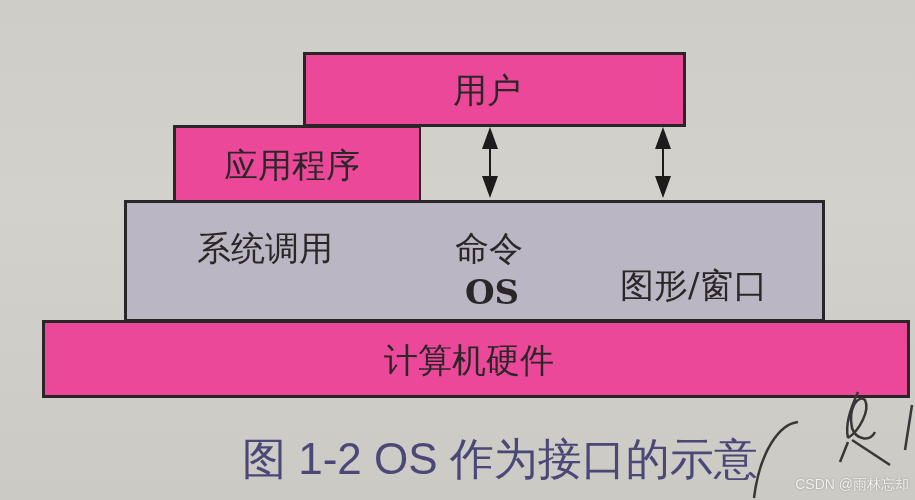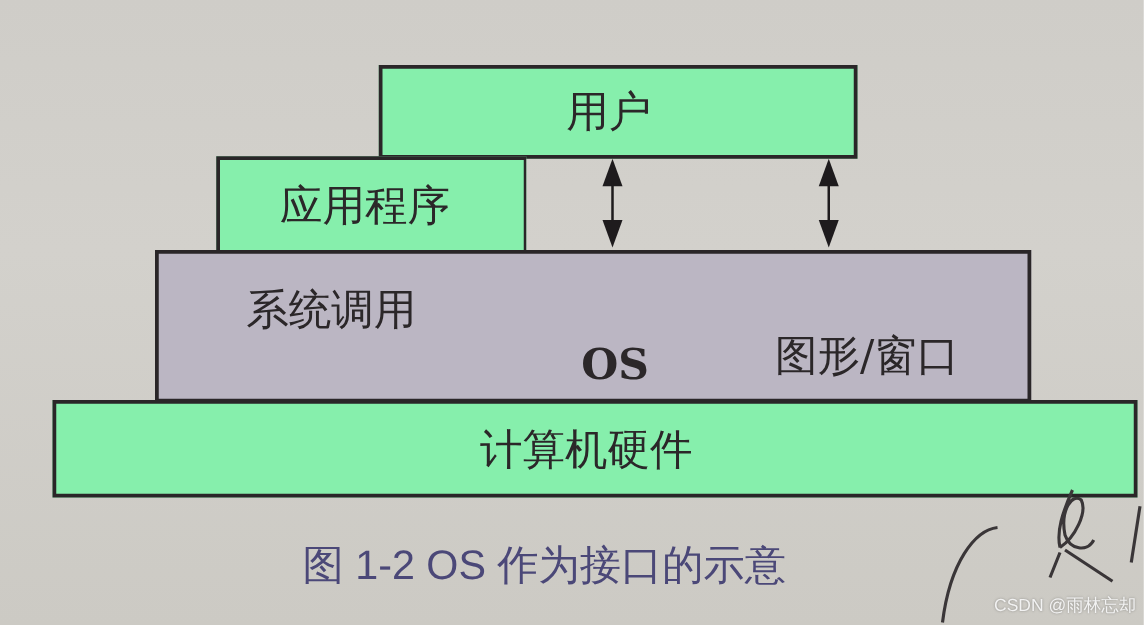--- a/index.html
+++ b/index.html
@@ -4,40 +4,40 @@
 <style>
   html, body { margin:0; padding:0; }
   body {
     width:915px; height:500px; overflow:hidden; position:relative;
     background: linear-gradient(180deg, #cfcdc8 0%, #d3d1cc 40%, #cccac4 100%);
     font-family: "DejaVu Sans", "Liberation Sans", sans-serif;
   }
   .box {
     position:absolute; box-sizing:border-box;
     border:3px solid #2a2628;
-    background:#86efac;
+    background:#ec4899;
   }
   .label {
     position:absolute; color:#2b2729; font-size:34px; line-height:1;
     white-space:nowrap;
     font-family: "DejaVu Serif", "Liberation Serif", serif;
   }
   #user-box { left:303px; top:52px; width:383px; height:75px; }
   #app-box { left:173px; top:125px; width:248px; height:80px; border-right:2px solid #2a2628;padding-left:24px; }
   #os-box { left:124px; top:200px; width:701px; height:122px; background:#bbb6c3; }
   #hw-box { left:42px; top:320px; width:868px; height:78px;text-align:right; }
   .arrow { position:absolute; width:2px; background:#1e1b1d; }
   .arrowhead-up, .arrowhead-down {
     position:absolute; width:0; height:0;
     border-left:8px solid transparent; border-right:8px solid transparent;
   }
   .arrowhead-up { border-bottom:22px solid #1e1b1d; }
   .arrowhead-down { border-top:22px solid #1e1b1d; }
   .caption {
-    position:absolute; left:242px; top:430px; font-size:33px; color:#4b4878;
+    position:absolute; left:242px; top:430px; font-size:44px; color:#4b4878;
     font-family: "Liberation Sans", "DejaVu Sans", sans-serif; white-space:nowrap;
   }
   .watermark {
     position:absolute; right:6px; bottom:6px; font-size:14px; color:#f2f2f2;
     font-family: "Liberation Sans", "DejaVu Sans", sans-serif;
     text-shadow: 0 0 2px rgba(0,0,0,0.35);
   }
   svg.scribble { position:absolute; left:740px; top:380px; }
 </style>
 </head>
@@ -58,20 +58,21 @@
 </div>
 
 <div>
   <div class="arrowhead-up" style="left:655px; top:127px;"></div>
   <div class="arrow" style="left:662px; top:145px; height:40px;"></div>
   <div class="arrowhead-down" style="left:655px; top:176px;"></div>
 </div>
 
 <div class="box" id="os-box">
   <span class="label" style="left:70px; top:28px;">系统调用</span>
+  <span class="label" style="left:328px; top:28px;">命令</span>
   <span class="label" style="left:493px; top:28px;margin-top:37px;">图形/窗口</span>
   <span class="label" style="left:338px; top:72px;font-weight:bold;">OS</span>
 </div>
 
 <div class="box" id="hw-box">
   <span class="label" style="left:339px; top:20px;">计算机硬件</span>
 </div>
 
 <div class="caption">图 1-2   OS 作为接口的示意</div>
 

